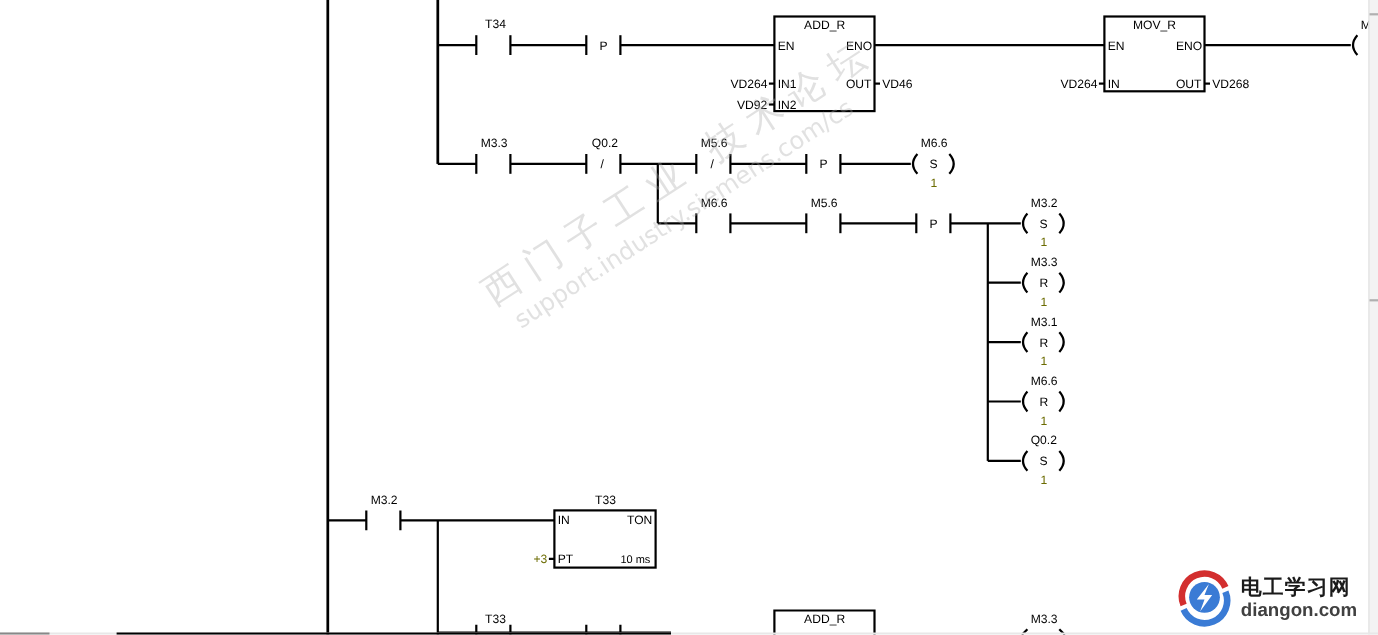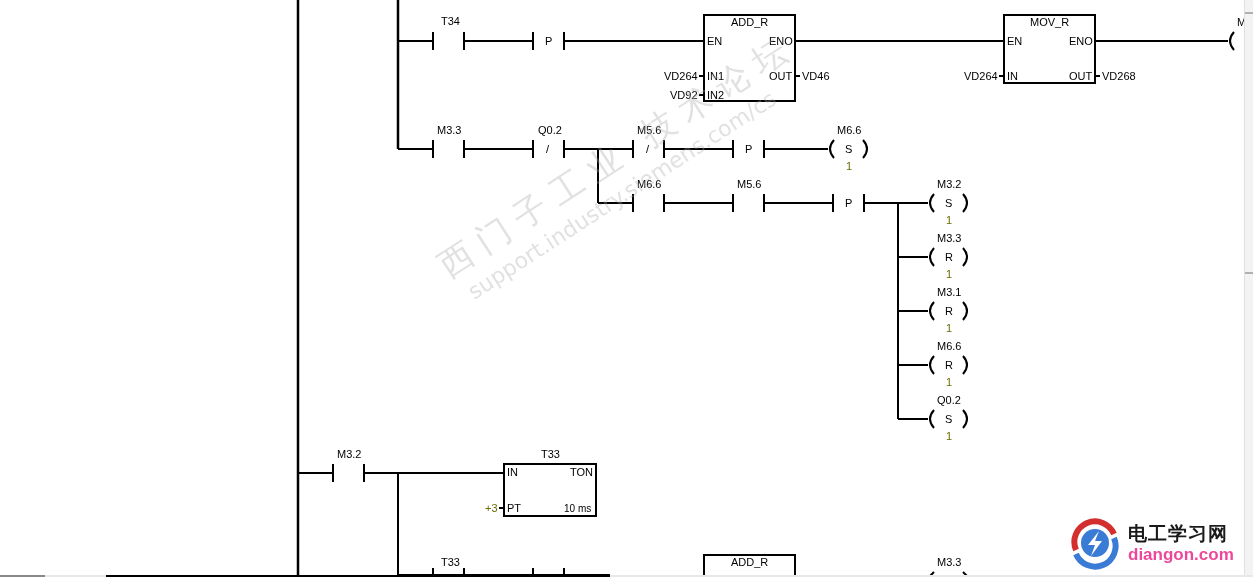--- a/index.html
+++ b/index.html
@@ -21,21 +21,21 @@
              background: #f3f3f3; border-left: 1px solid #e0e0e0; }
   .vscroll .thumb { position: absolute; left: 0; top: 12px; width: 9px; height: 258px;
                     border-top: 2px solid #b0b0b0; border-bottom: 2px solid #b0b0b0; }
   .hscroll { position: absolute; left: 0; top: 575px; width: 1253px; height: 2px; background: #e8e8e8; }
   .hscroll .seg { position: absolute; top: 0; height: 2px; background: #000; }
   .logo { position: absolute; left: 1068px; top: 514px; width: 180px; height: 58px;
           display: flex; align-items: center; }
   .logo .mark { width: 54px; height: 54px; position: relative; }
   .logo .text { margin-left: 6px; display: flex; flex-direction: column; }
   .logo .cn { font-size: 19px; font-weight: bold; color: #1a1a1a; font-family: "DejaVu Sans", sans-serif; letter-spacing: 1px; }
-  .logo .en { font-size: 17px; font-weight: bold; color: #ec4899; font-family: "Liberation Sans", sans-serif; margin-top: -2px; }
+  .logo .en { font-size: 17px; font-weight: bold; color: #404040; font-family: "Liberation Sans", sans-serif; margin-top: -2px; }
 </style>
 </head>
 <body>
 
 <svg id="canvas" viewBox="0 0 1253 577" xmlns="http://www.w3.org/2000/svg">
 
   <line class="rail" x1="298" y1="0" x2="298" y2="577"></line>
   <line class="rail" x1="398" y1="0" x2="398" y2="149"></line>
 
   <g>

